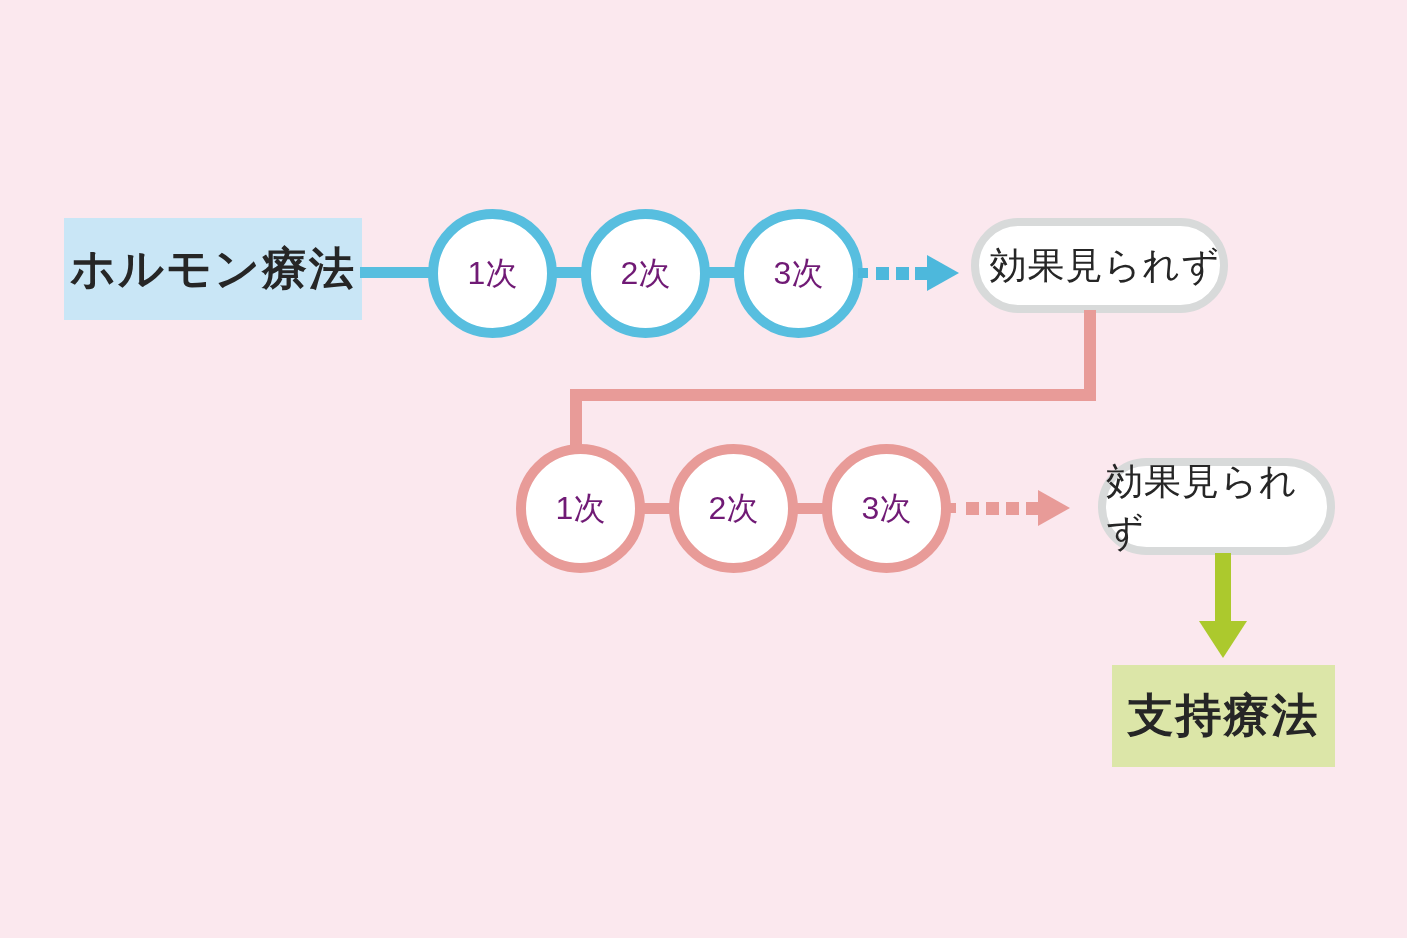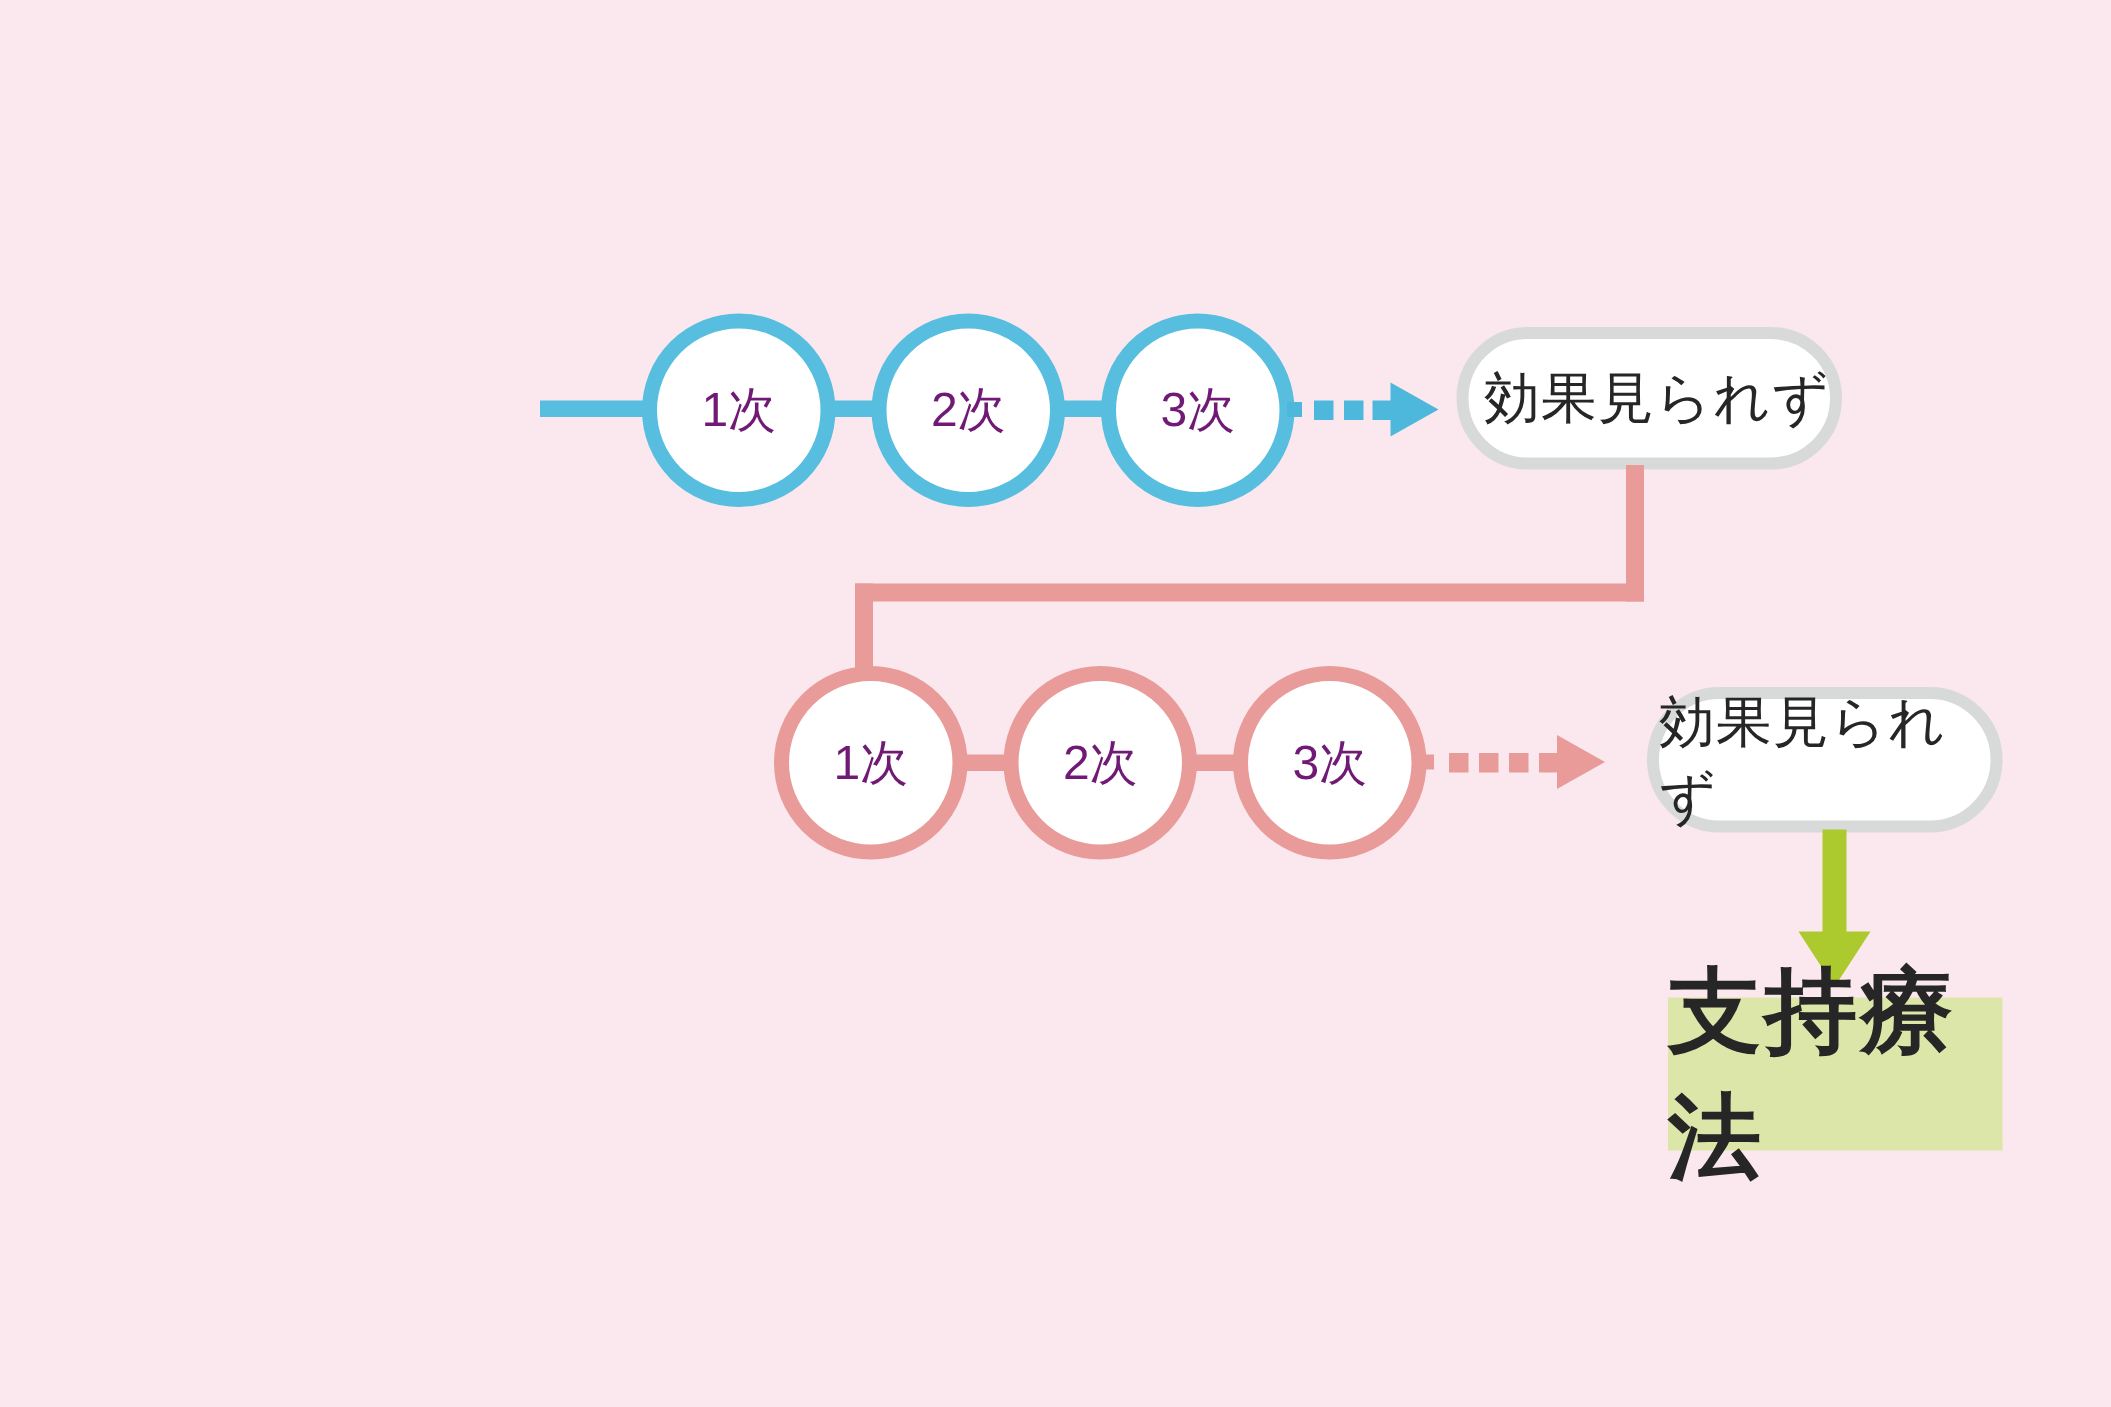--- a/index.html
+++ b/index.html
@@ -15,21 +15,21 @@
   }
   .abs{position:absolute;box-sizing:border-box;}
 
   
   .label-box{
     display:flex;align-items:center;justify-content:center;
     font-weight:bold;color:#262626;letter-spacing:2px;
   }
   .box-hormone{left:64px;top:218px;width:298px;height:102px;background:#c9e6f6;font-size:45px;}
   .box-chemo{left:278px;top:458px;width:227px;height:97px;background:#f8cfda;font-size:44px;}
-  .box-final{left:1112px;top:665px;width:223px;height:102px;background:#dce6a8;font-size:62px;}
+  .box-final{left:1112px;top:665px;width:223px;height:102px;background:#dce6a8;font-size:46px;}
 
   
   .circle{
     width:129px;height:129px;border-radius:50%;
     background:#ffffff;
     display:flex;align-items:center;justify-content:center;
     font-size:32px;color:#701a75;
   }
   .c-blue{border:10px solid #57bedf;}
   .c-pink{border:10px solid #e89b98;}
@@ -75,20 +75,23 @@
     font-size:37px;color:#262626;letter-spacing:1px;
   }
   .pill-1{left:971px;top:218px;width:257px;height:95px;}
   .pill-2{left:1098px;top:458px;width:237px;height:97px;}
 </style>
 </head>
 <body>
 
 <div class="canvas">
 
+  <div class="abs label-box box-hormone">
+    <span>ホルモン療法</span>
+  </div>
 
   <div class="abs seg-blue" style="left:360px;top:267px;width:74px;height:11px;"></div>
 
   <div class="abs circle c-blue row1-c" style="left:428px;">
     <span>1次</span>
   </div>
   <div class="abs seg-blue" style="left:552px;top:267px;width:34px;height:11px;"></div>
   <div class="abs circle c-blue row1-c" style="left:581px;">
     <span>2次</span>
   </div>

